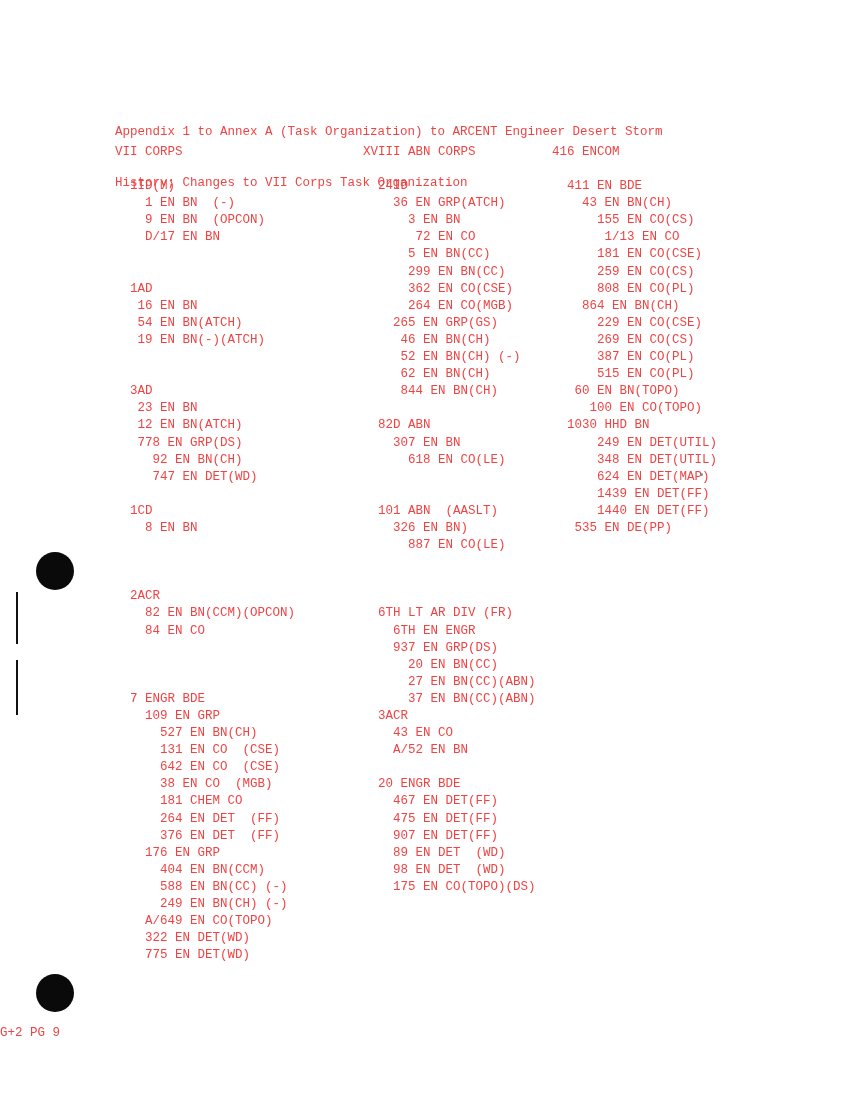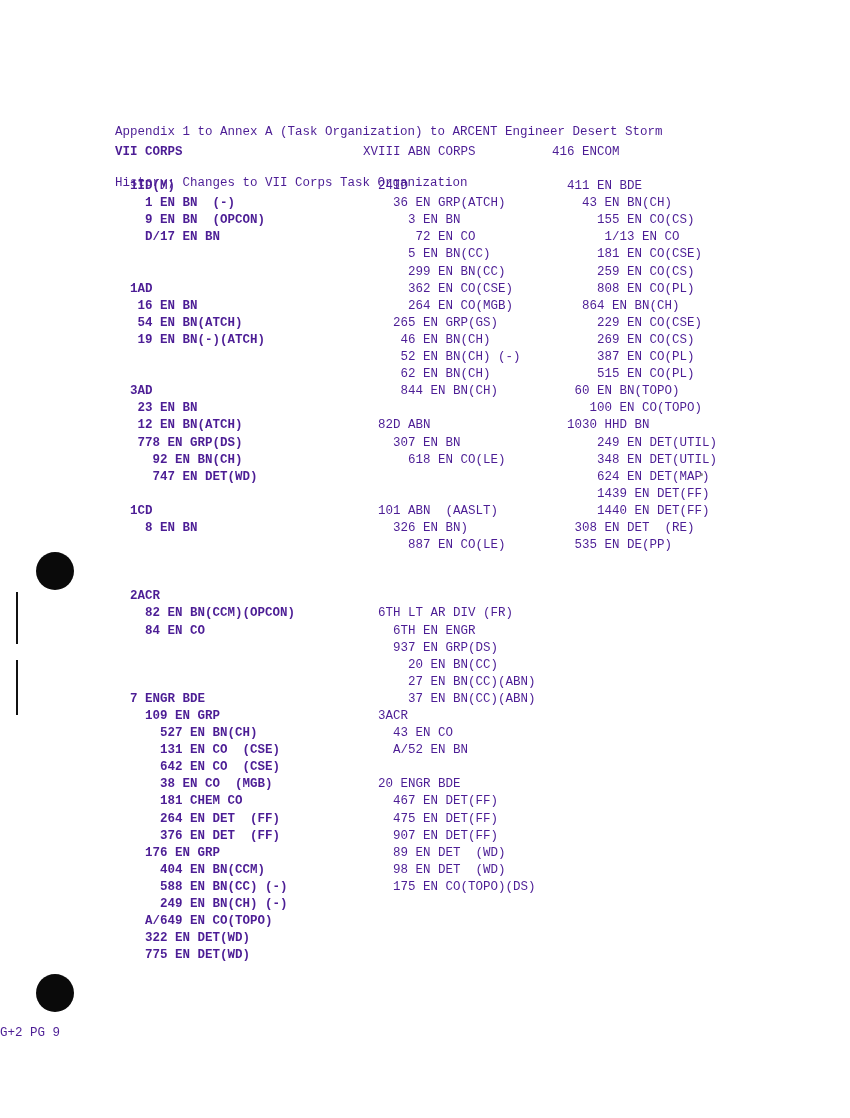--- a/index.html
+++ b/index.html
@@ -6,21 +6,21 @@
     margin: 0;
     padding: 0;
     background: #ffffff;
   }
   .page {
     position: relative;
     width: 850px;
     height: 1118px;
     background: #ffffff;
     font-family: "Liberation Mono", "DejaVu Sans Mono", monospace;
-    color: #4c1d95;
+    color: #ef4444;
     overflow: hidden;
   }
   .header {
     position: absolute;
     left: 115px;
     top: 90px;
     width: 640px;
     font-size: 12.5px;
     line-height: 17px;
     white-space: pre-wrap;
@@ -33,21 +33,21 @@
     left: 115px;
     top: 144px;
     width: 700px;
   }
   .col {
     position: absolute;
     top: 0;
     font-size: 12.5px;
     line-height: 17.1px;
   }
-  .col-1 { left: 0px;   width: 250px; font-weight: bold; }
+  .col-1 { left: 0px;   width: 250px; }
   .col-2 { left: 248px; width: 190px; }
   .col-3 { left: 437px; width: 230px; }
 
   .col-title {
     font-size: 12.5px;
     white-space: pre;
     margin-bottom: 17px;
   }
   .entry {
     white-space: pre;
@@ -215,21 +215,20 @@
       <div class="entry">      387 EN CO(PL)</div>
       <div class="entry">      515 EN CO(PL)</div>
       <div class="entry">   60 EN BN(TOPO)</div>
       <div class="entry">     100 EN CO(TOPO)</div>
       <div class="entry">  1030 HHD BN</div>
       <div class="entry">      249 EN DET(UTIL)</div>
       <div class="entry">      348 EN DET(UTIL)</div>
       <div class="entry">      624 EN DET(MAP)</div>
       <div class="entry">      1439 EN DET(FF)</div>
       <div class="entry">      1440 EN DET(FF)</div>
-      <div class="entry">   308 EN DET  (RE)</div>
       <div class="entry">   535 EN DE(PP)</div>
     </div>
 
   </div>
 
   <div class="footer">G+2 PG 9</div>
 
   <div class="hole hole-top"></div>
   <div class="hole hole-bottom"></div>
   <div class="edge-mark edge-mark-1"></div>

